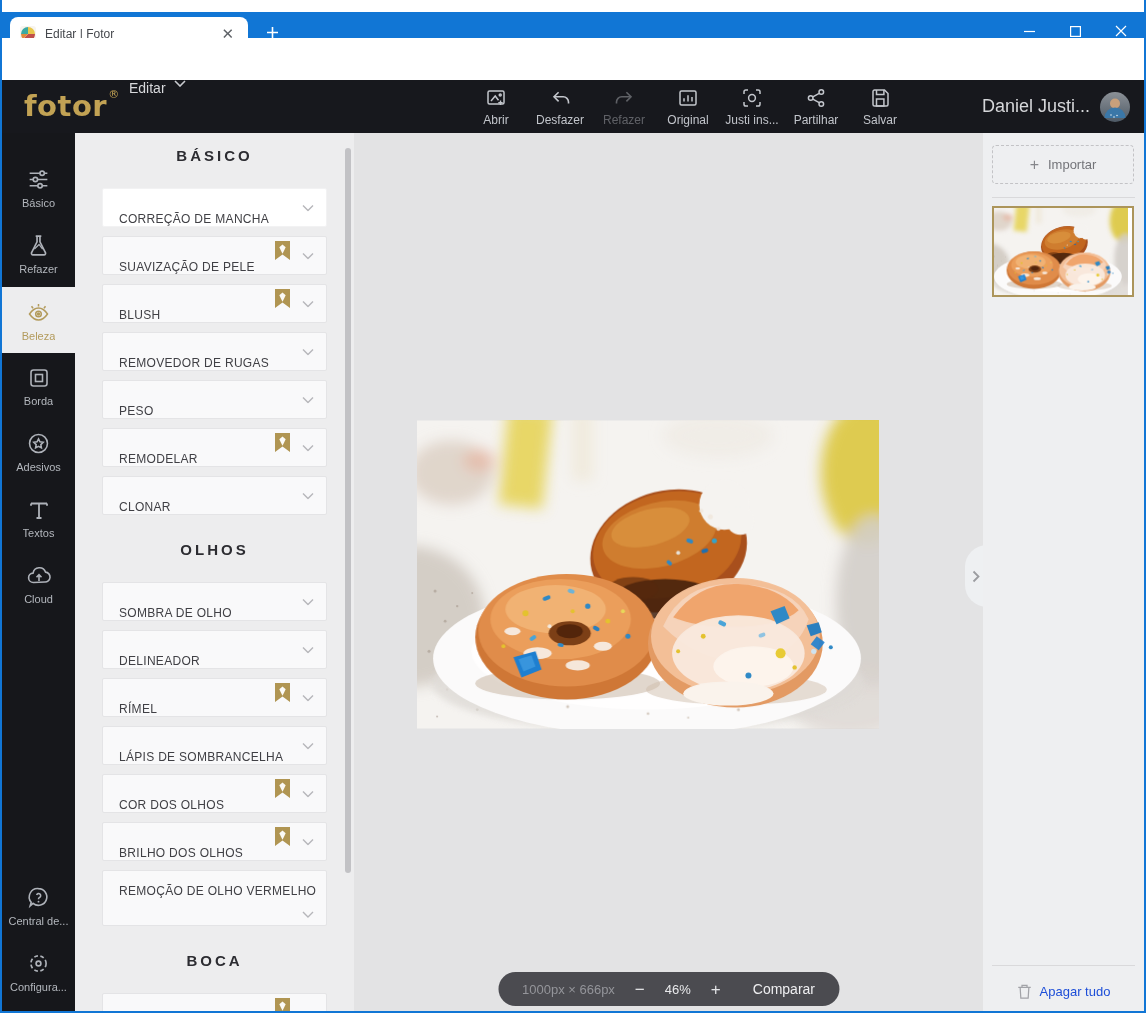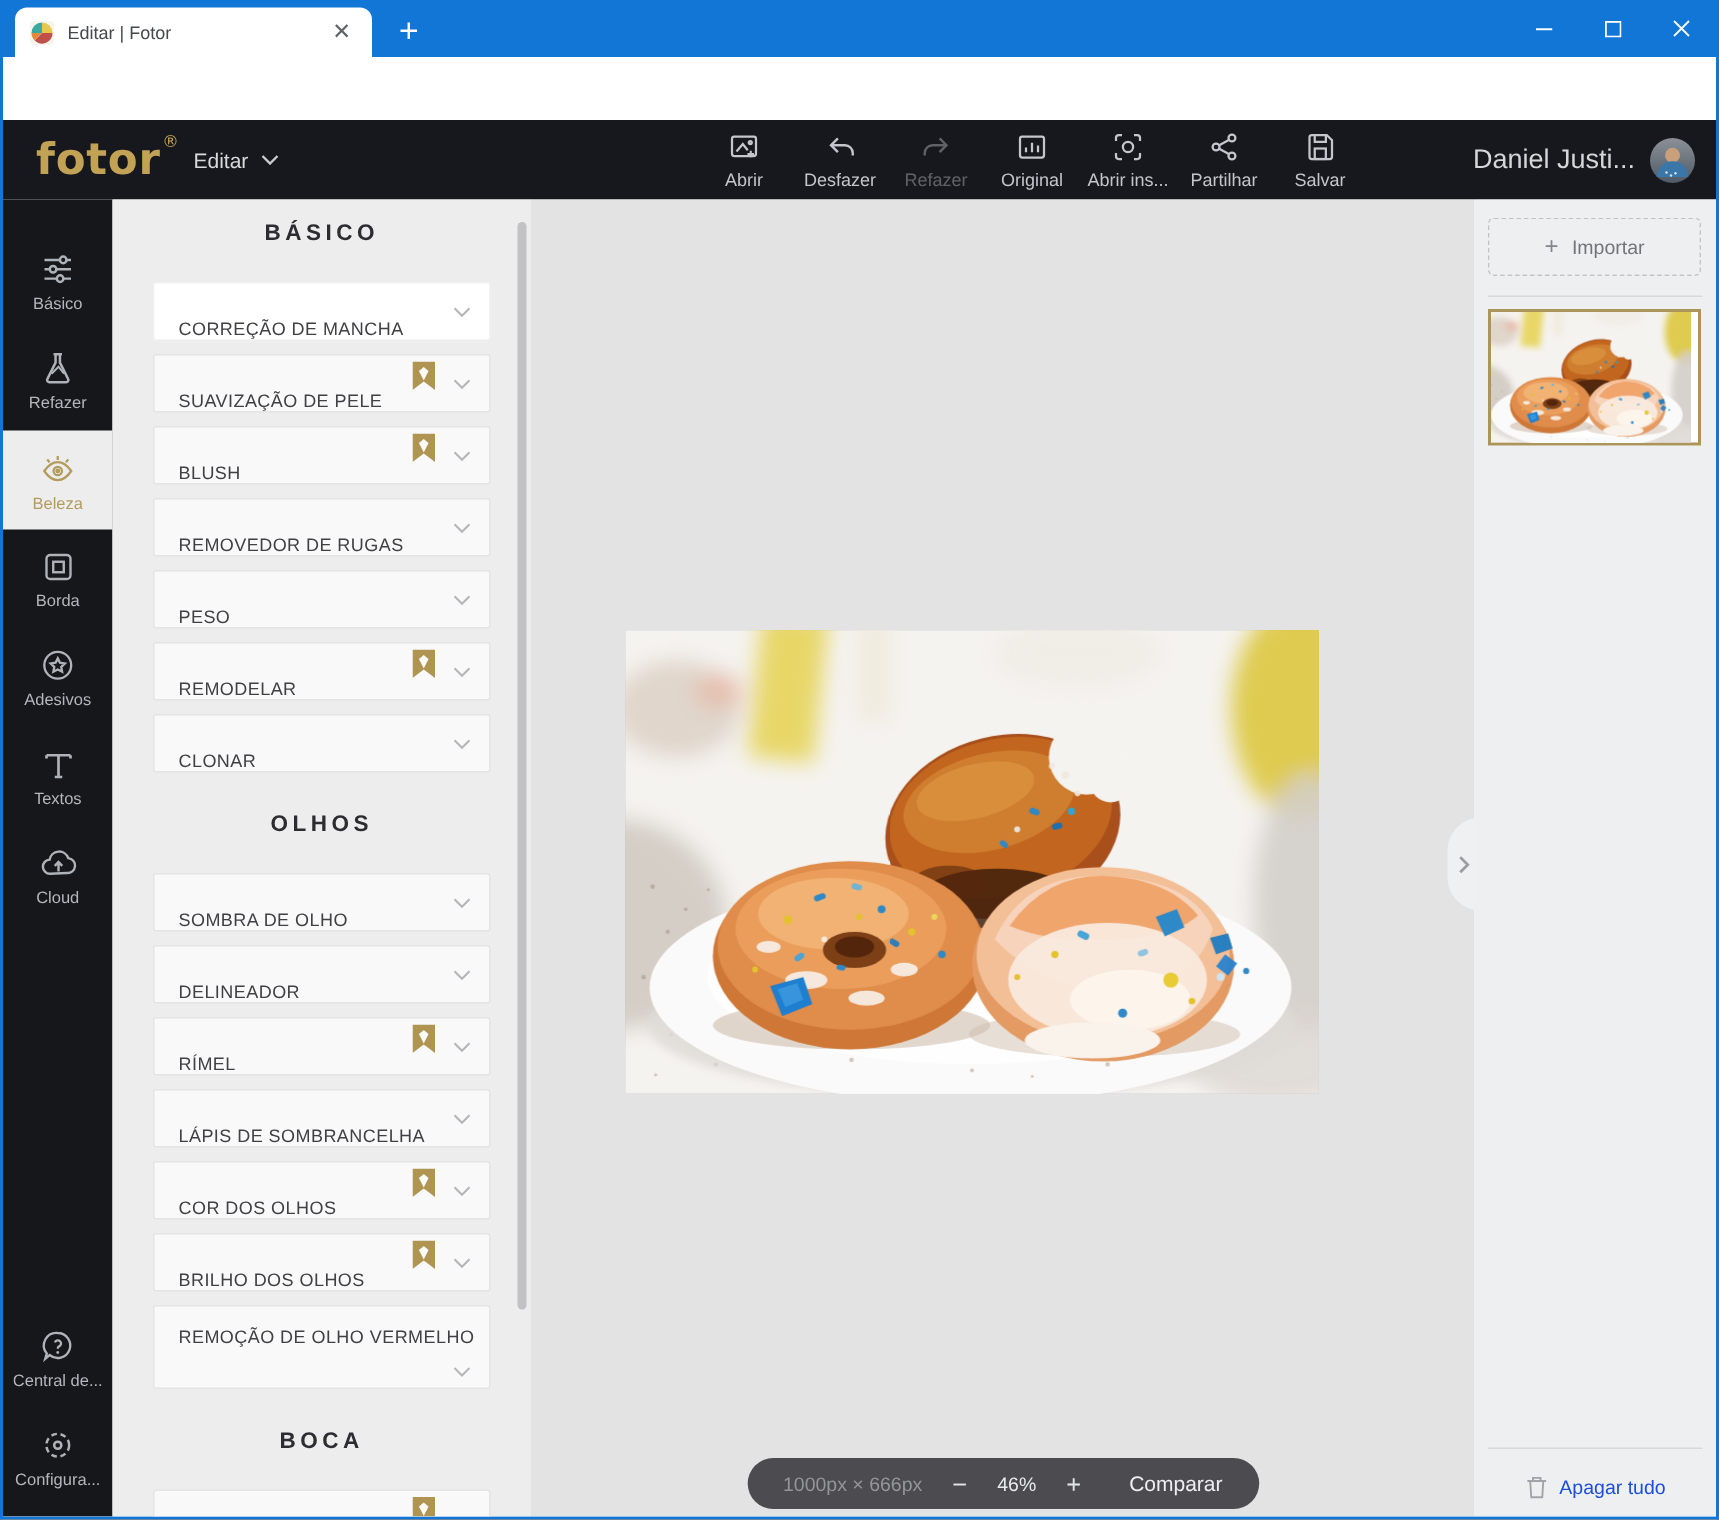--- a/index.html
+++ b/index.html
@@ -1,20 +1,20 @@
 <!DOCTYPE html>
 <html><head>
 <meta charset="utf-8">
 <style>
   html,body{margin:0;padding:0;background:#33353a;font-family:"Liberation Sans",sans-serif;}
   *{box-sizing:border-box;}
   .window{position:relative;width:1146px;height:1013px;background:#fff;overflow:hidden;
           border:2px solid #1176d5;border-top:none;}
   
-  .titlebar{position:absolute;left:0;top:0;right:0;height:38px;background:#1176d5;}
+  .titlebar{position:absolute;left:0;top:12px;right:0;height:38px;background:#1176d5;}
   .tab{position:absolute;left:8px;top:5px;width:238px;height:33px;background:#fff;
        border-radius:8px 8px 0 0;display:flex;align-items:center;padding:0 10px;}
   .tab-title{font-size:12px;color:#45484d;margin-left:9px;flex:1;white-space:nowrap;overflow:hidden;}
   .tab-close{color:#5f6368;font-size:15px;line-height:1;padding:2px 4px;cursor:default;}
   .newtab{position:absolute;left:260px;top:10px;width:20px;height:20px;display:flex;align-items:center;justify-content:center;}
   .win-controls{position:absolute;right:0;top:0;height:38px;display:flex;}
   .win-btn{width:46px;height:38px;display:flex;align-items:center;justify-content:center;}
   
   .chromebar{position:absolute;top:38px;left:0;right:0;height:42px;background:#fff;}
   .navbtn{position:absolute;top:49px;width:22px;height:22px;}
@@ -25,21 +25,21 @@
   .extrow{position:absolute;right:8px;top:44px;height:30px;display:flex;align-items:center;gap:10px;}
   .ext{width:21px;height:21px;border-radius:4px;display:flex;align-items:center;justify-content:center;
        font-size:8px;color:#fff;overflow:hidden;}
   .ext-new{background:#1c1c1c;font-size:7px;letter-spacing:.3px;}
   .ext-1b{background:#9aa0a6;font-weight:bold;font-size:9px;}
   
   .appbar{position:absolute;top:80px;left:0;right:0;height:53px;background:#17181d;}
   .logo{position:absolute;left:22px;top:8px;font-family:"DejaVu Sans",sans-serif;font-weight:700;
         font-size:29px;color:#c2a254;letter-spacing:.5px;}
   .logo sup{font-size:11px;font-weight:400;vertical-align:18px;margin-left:1px;}
-  .editmenu{position:absolute;left:127px;top:0;height:53px;display:flex;align-items:center;gap:8px;
+  .editmenu{position:absolute;left:127px;top:0;height:53px;display:flex;gap:8px;
             color:#d8d9dc;font-size:14px;}
   .tools{position:absolute;left:462px;top:0;height:53px;display:flex;}
   .tool{width:64px;display:flex;flex-direction:column;align-items:center;justify-content:center;gap:4px;
         color:#c2c5cb;font-size:12px;text-align:center;}
   .tool.disabled{opacity:.42;}
   .userbox{position:absolute;right:14px;top:0;height:53px;display:flex;align-items:center;gap:10px;
            color:#d5d6d9;font-size:18px;}
   
   .rail{position:absolute;left:0;top:133px;bottom:0;width:73px;background:#16171b;}
   .rail-item{width:73px;height:66px;display:flex;flex-direction:column;align-items:center;
@@ -402,21 +402,21 @@
           </svg>
         <span>Original</span>
       </div>
       <div class="tool">
         <svg width="22" height="22" viewBox="0 0 22 22">
             <g fill="none" stroke="#c3c6cc" stroke-width="1.5">
               <path d="M3 7V4.8A1.8 1.8 0 0 1 4.8 3H7M15 3h2.2A1.8 1.8 0 0 1 19 4.8V7M19 15v2.2a1.8 1.8 0 0 1-1.8 1.8H15M7 19H4.8A1.8 1.8 0 0 1 3 17.2V15"></path>
               <circle cx="11" cy="11" r="3.4"></circle>
             </g>
           </svg>
-        <span>Abrir ins...</span>
+        <span>Justi ins...</span>
       </div>
       <div class="tool">
         <svg width="22" height="22" viewBox="0 0 22 22">
             <g fill="none" stroke="#c3c6cc" stroke-width="1.5">
               <circle cx="16.3" cy="5" r="2.3"></circle>
               <circle cx="5.7" cy="11" r="2.3"></circle>
               <circle cx="16.3" cy="17" r="2.3"></circle>
               <path d="M7.8 9.9l6.4-3.6M7.8 12.1l6.4 3.6"></path>
             </g>
           </svg>

